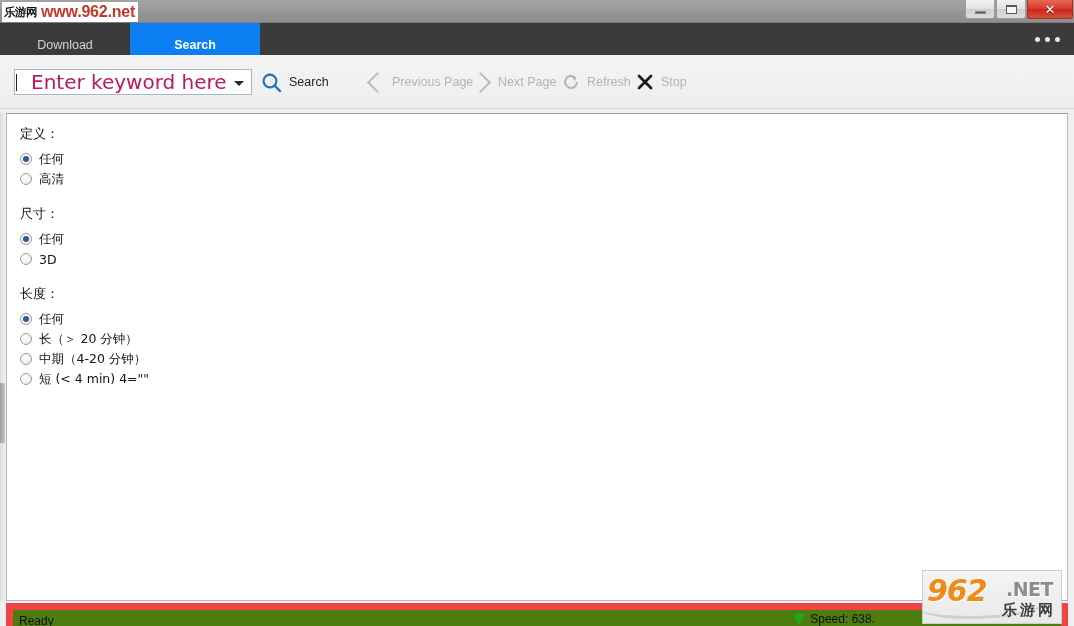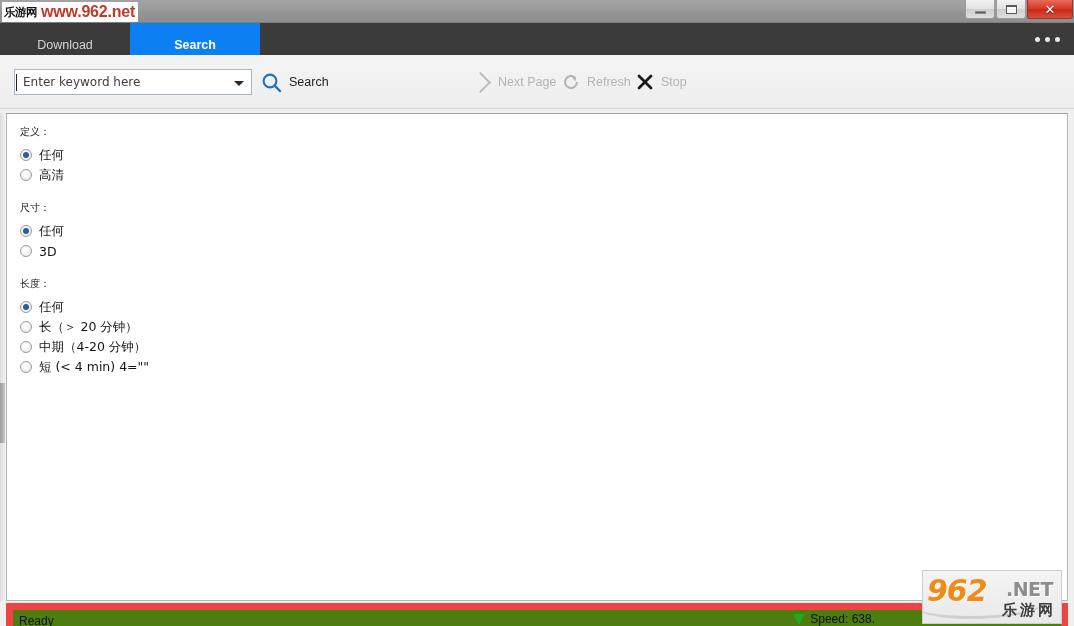--- a/index.html
+++ b/index.html
@@ -160,23 +160,23 @@
     box-sizing: border-box;
     display: flex; align-items: center;
   }
   .combo .caret {
     position: absolute;
     left: 1px; top: 4px;
     width: 1px; height: 17px;
     background: #222222;
   }
   .combo .ph {
-    padding-left: 8px;
-    font-size: 12px;
-    color: #404040;
+    padding-left: 16px;
+    font-size: 20px;
+    color: #be185d;
     font-family: "DejaVu Sans", sans-serif;
     white-space: nowrap;
   }
   .combo .arrow {
     position: absolute;
     right: 7px; top: 11px;
     width: 0; height: 0;
     border-left: 5px solid transparent;
     border-right: 5px solid transparent;
     border-top: 5px solid #2a2a2a;
@@ -236,21 +236,21 @@
     border-top-color: #9e9e9e;
     box-sizing: border-box;
     overflow: hidden;
   }
   .filters {
     position: absolute;
     left: 13px; top: 11px;
   }
   .group { margin-bottom: 16px; }
   .group-title {
-    font-size: 10px;
+    font-size: 13px;
     color: #111111;
     font-family: "DejaVu Sans", sans-serif;
     margin-bottom: 6px;
     white-space: nowrap;
   }
   .radio-row {
     display: flex;
     align-items: center;
     gap: 7px;
     height: 20px;
@@ -417,20 +417,24 @@
     </div>
 
     <div class="tool-item t-search">
       <svg width="21" height="21" viewBox="0 0 21 21">
         <circle cx="9" cy="9" r="6.4" fill="none" stroke="#1f6fc4" stroke-width="2.1"></circle>
         <line x1="13.6" y1="13.6" x2="19" y2="19" stroke="#1f6fc4" stroke-width="2.4" stroke-linecap="round"></line>
       </svg>
       <span class="lbl">Search</span>
     </div>
 
+    <div class="tool-item t-prev">
+      <span class="chev left"></span>
+      <span class="lbl dim">Previous Page</span>
+    </div>
 
     <div class="tool-item t-next">
       <span class="chev right"></span>
       <span class="lbl dim">Next Page</span>
     </div>
 
     <div class="tool-item t-refresh">
       <svg width="18" height="18" viewBox="0 0 18 18">
         <path d="M15 9a6 6 0 1 1-2.1-4.6" fill="none" stroke="#b4b4b4" stroke-width="2"></path>
         <path d="M9.6 3.6 L14 4.2 L13.4 8.6 Z" fill="#b4b4b4"></path>

